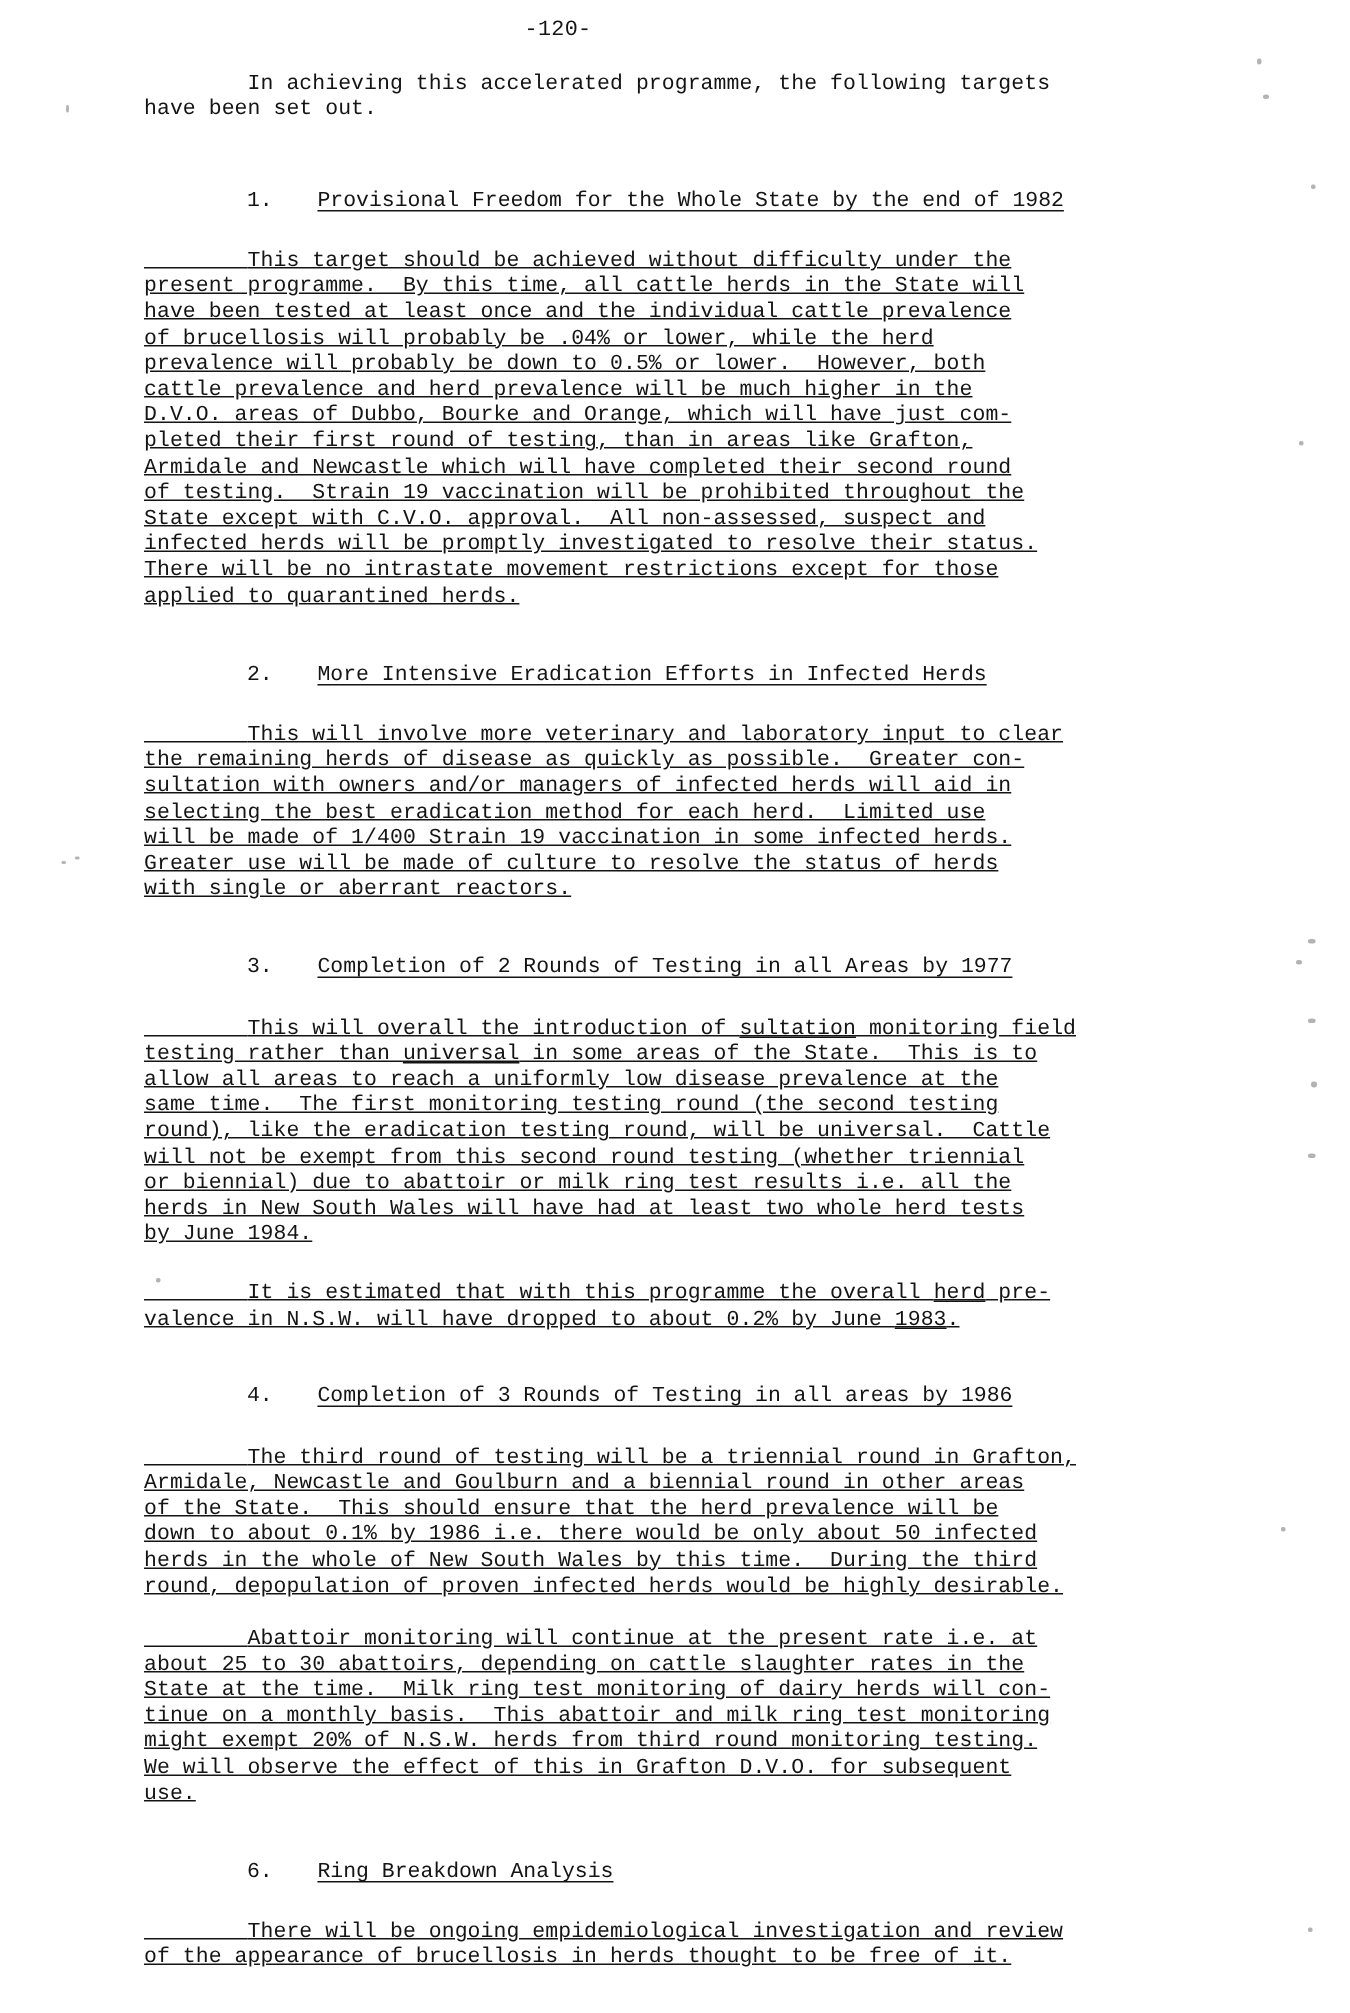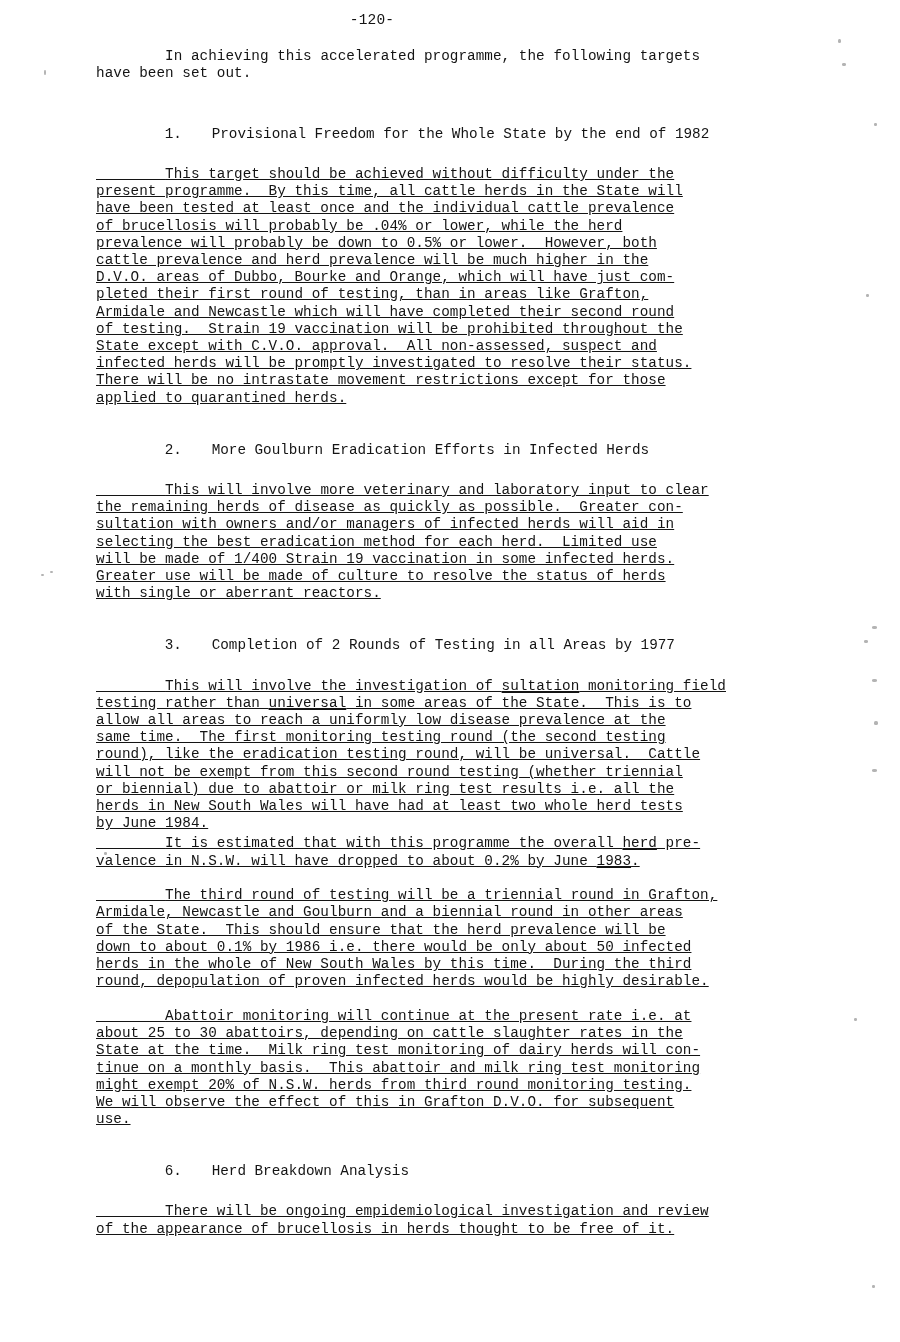--- a/index.html
+++ b/index.html
@@ -66,31 +66,32 @@
     font-size: 14.3px;
     line-height: 17.2px;
     white-space: pre;
     margin: 0 0 6px 0;
   }
   .sec-num {
     display: inline-block;
     width: 47px;
   }
   .sec-title {
+    text-decoration: underline;
     text-underline-offset: 3px;
     text-decoration-thickness: 1px;
   }
 
   .sec-body {
     margin: 0;
     text-decoration: underline;
   }
 
   .para + .para {
-    margin-top: 3px;
+    margin-top: 22px;
   }
 
   .u { text-decoration: underline; text-underline-offset: 2px; text-decoration-thickness: 1px; }
 
   
   .speck {
     position: absolute;
     background: #9a9a9a;
     border-radius: 40%;
     opacity: 0.75;
@@ -125,53 +126,56 @@
 of testing.  Strain 19 vaccination will be prohibited throughout the
 State except with C.V.O. approval.  All non-assessed, suspect and
 infected herds will be promptly investigated to resolve their status.
 There will be no intrastate movement restrictions except for those
 applied to quarantined herds.</p>
       </div>
     </div>
 
     <div class="section">
       <div class="sec-head">
-        <span class="sec-num">2.</span><span class="sec-title">More Goulburn Eradication Efforts in Infected Herds</span>
+        <span class="sec-num">2.</span><span class="sec-title">More Intensive Eradication Efforts in Infected Herds</span>
       </div>
       <div class="sec-body">
         <p class="para">        This will involve more veterinary and laboratory input to clear
 the remaining herds of disease as quickly as possible.  Greater con-
 sultation with owners and/or managers of infected herds will aid in
 selecting the best eradication method for each herd.  Limited use
 will be made of 1/400 Strain 19 vaccination in some infected herds.
 Greater use will be made of culture to resolve the status of herds
 with single or aberrant reactors.</p>
       </div>
     </div>
 
     <div class="section">
       <div class="sec-head">
         <span class="sec-num">3.</span><span class="sec-title">Completion of 2 Rounds of Testing in all Areas by 1977</span>
       </div>
       <div class="sec-body">
-        <p class="para"><span>        This will involve the investigation of </span><span class="u">sultation</span><span> monitoring field
+        <p class="para"><span>        This will overall the introduction of </span><span class="u">sultation</span><span> monitoring field
 testing rather than </span><span class="u">universal</span><span> in some areas of the State.  This is to
 allow all areas to reach a uniformly low disease prevalence at the
 same time.  The first monitoring testing round (the second testing
 round), like the eradication testing round, will be universal.  Cattle
 will not be exempt from this second round testing (whether triennial
 or biennial) due to abattoir or milk ring test results i.e. all the
 herds in New South Wales will have had at least two whole herd tests
 by June 1984.</span></p>
         <p class="para"><span>        It is estimated that with this programme the overall </span><span class="u">herd</span><span> pre-
 valence in N.S.W. will have dropped to about 0.2% by June </span><span class="u">1983</span><span>.</span></p>
       </div>
     </div>
 
     <div class="section">
+      <div class="sec-head">
+        <span class="sec-num">4.</span><span class="sec-title">Completion of 3 Rounds of Testing in all areas by 1986</span>
+      </div>
       <div class="sec-body">
         <p class="para">        The third round of testing will be a triennial round in Grafton,
 Armidale, Newcastle and Goulburn and a biennial round in other areas
 of the State.  This should ensure that the herd prevalence will be
 down to about 0.1% by 1986 i.e. there would be only about 50 infected
 herds in the whole of New South Wales by this time.  During the third
 round, depopulation of proven infected herds would be highly desirable.</p>
       </div>
     </div>
 
@@ -182,21 +186,21 @@
 State at the time.  Milk ring test monitoring of dairy herds will con-
 tinue on a monthly basis.  This abattoir and milk ring test monitoring
 might exempt 20% of N.S.W. herds from third round monitoring testing.
 We will observe the effect of this in Grafton D.V.O. for subsequent
 use.</p>
       </div>
     </div>
 
     <div class="section">
       <div class="sec-head">
-        <span class="sec-num">6.</span><span class="sec-title">Herd Breakdown Analysis</span>
+        <span class="sec-num">6.</span><span class="sec-title">Ring Breakdown Analysis</span>
       </div>
       <div class="sec-body">
         <p class="para">        There will be ongoing empidemiological investigation and review
 of the appearance of brucellosis in herds thought to be free of it.</p>
 
       </div>
 
     </div>
 
   </div>

